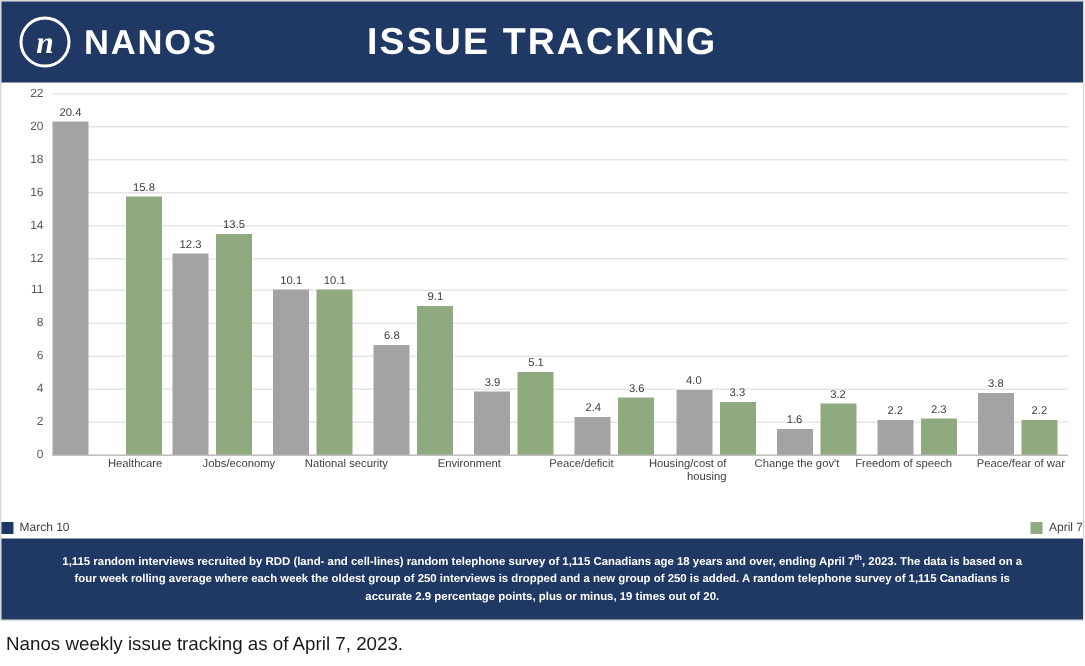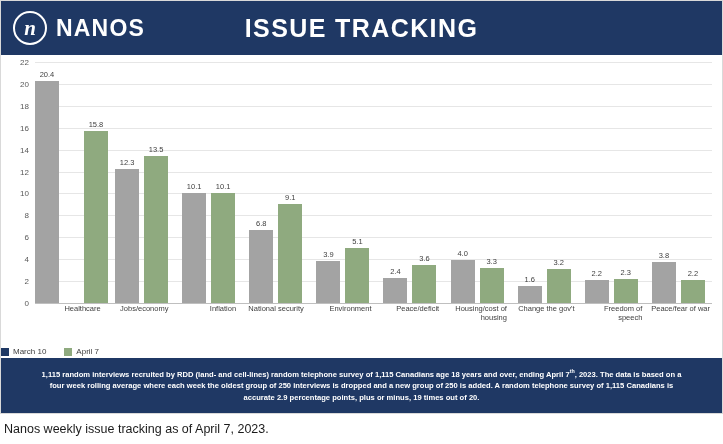--- a/index.html
+++ b/index.html
@@ -138,21 +138,21 @@
     font-size: 7.5px;
     color: #404040;
     line-height: 1.25;
     padding: 0 2px;
   }
   #legend {
     position: absolute;
     left: 0; right: 0;
     bottom: -6px;
     display: flex;
-    justify-content: flex-start;
+    justify-content: space-between;
     gap: 18px;
     font-size: 8px;
     color: #404040;
     margin-top: 12px;
   }
   .legend-item { display: flex; align-items: center; gap: 4px; }
   .swatch { width: 8px; height: 8px; display: inline-block; }
   .swatch.s0 { background: #1f3864; }
   .swatch.s1 { background: #8faa7f; }
   
@@ -200,21 +200,21 @@
           <div class="gridline" style="bottom: 18.1818%;">
             <span class="axis-label">4</span>
           </div>
           <div class="gridline" style="bottom: 27.2727%;">
             <span class="axis-label">6</span>
           </div>
           <div class="gridline" style="bottom: 36.3636%;">
             <span class="axis-label">8</span>
           </div>
           <div class="gridline" style="bottom: 45.4545%;">
-            <span class="axis-label">10</span>
+            <span class="axis-label">11</span>
           </div>
           <div class="gridline" style="bottom: 54.5455%;">
             <span class="axis-label">12</span>
           </div>
           <div class="gridline" style="bottom: 63.6364%;">
             <span class="axis-label">14</span>
           </div>
           <div class="gridline" style="bottom: 72.7273%;">
             <span class="axis-label">16</span>
           </div>
@@ -308,21 +308,20 @@
             <div class="bar s1" style="height: 10%;">
               <span class="val">2.2</span>
             </div>
           </div>
         </div>
       <div id="axis-line"></div>
     </div>
     <div id="cat-labels">
         <div class="cat">Healthcare</div>
         <div class="cat">Jobs/economy</div>
-        <div class="cat">Inflation</div>
         <div class="cat">National security</div>
         <div class="cat">Environment</div>
         <div class="cat">Peace/deficit</div>
         <div class="cat">Housing/cost of housing</div>
         <div class="cat">Change the gov't</div>
         <div class="cat">Freedom of speech</div>
         <div class="cat">Peace/fear of war</div>
       </div>
     <div id="legend">
         <div class="legend-item">

